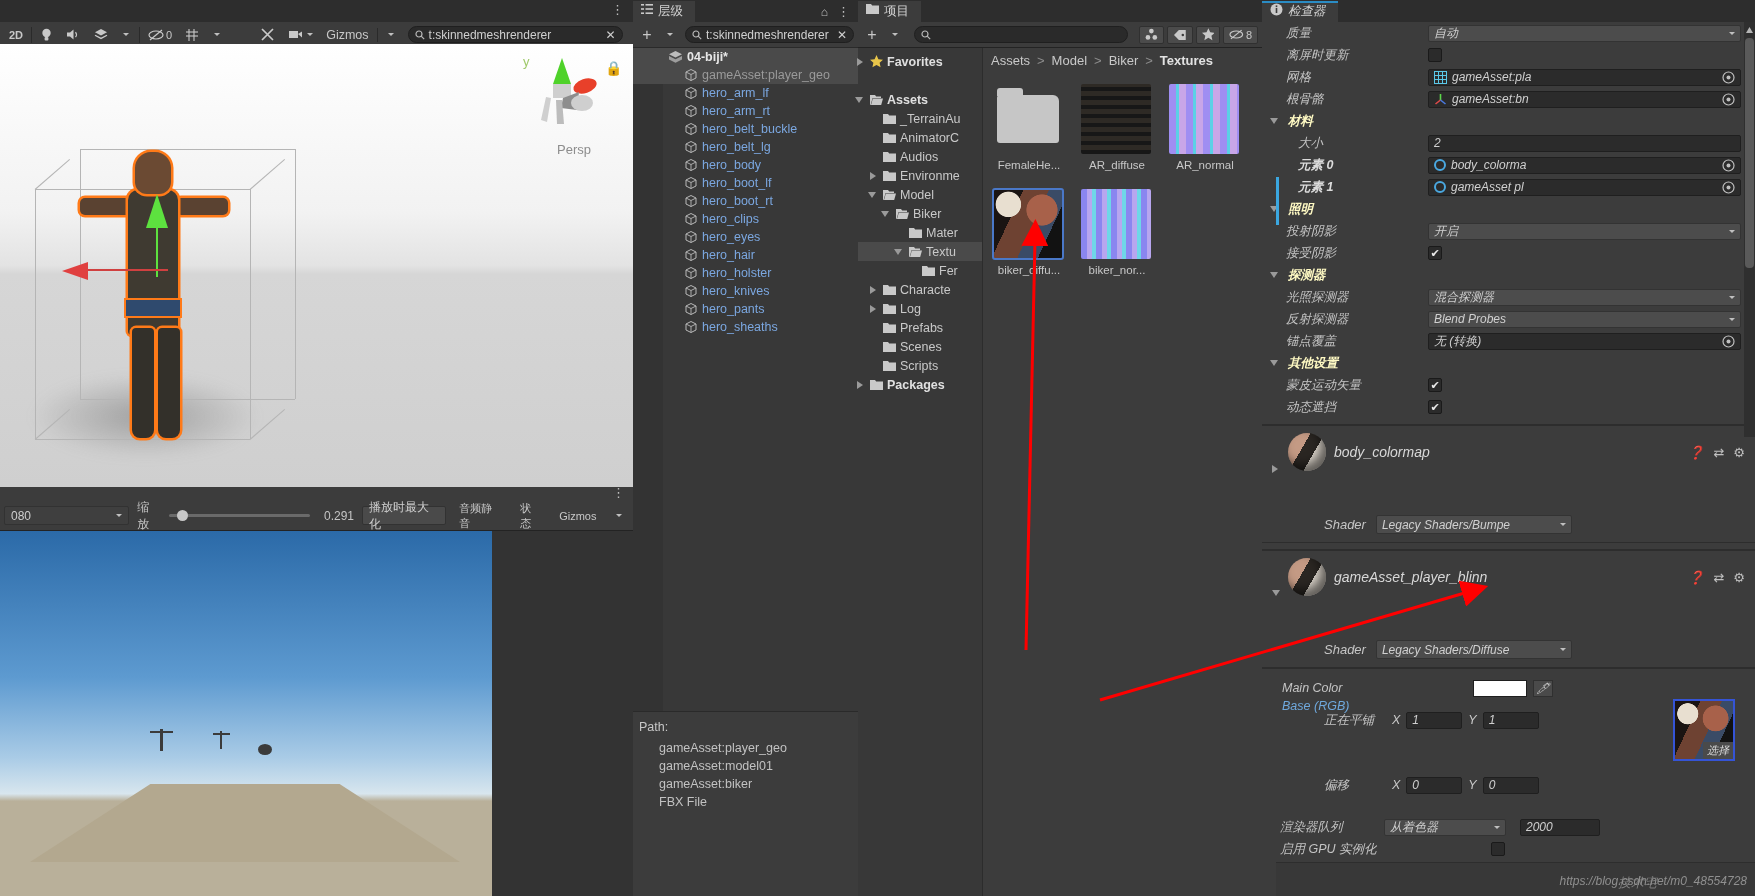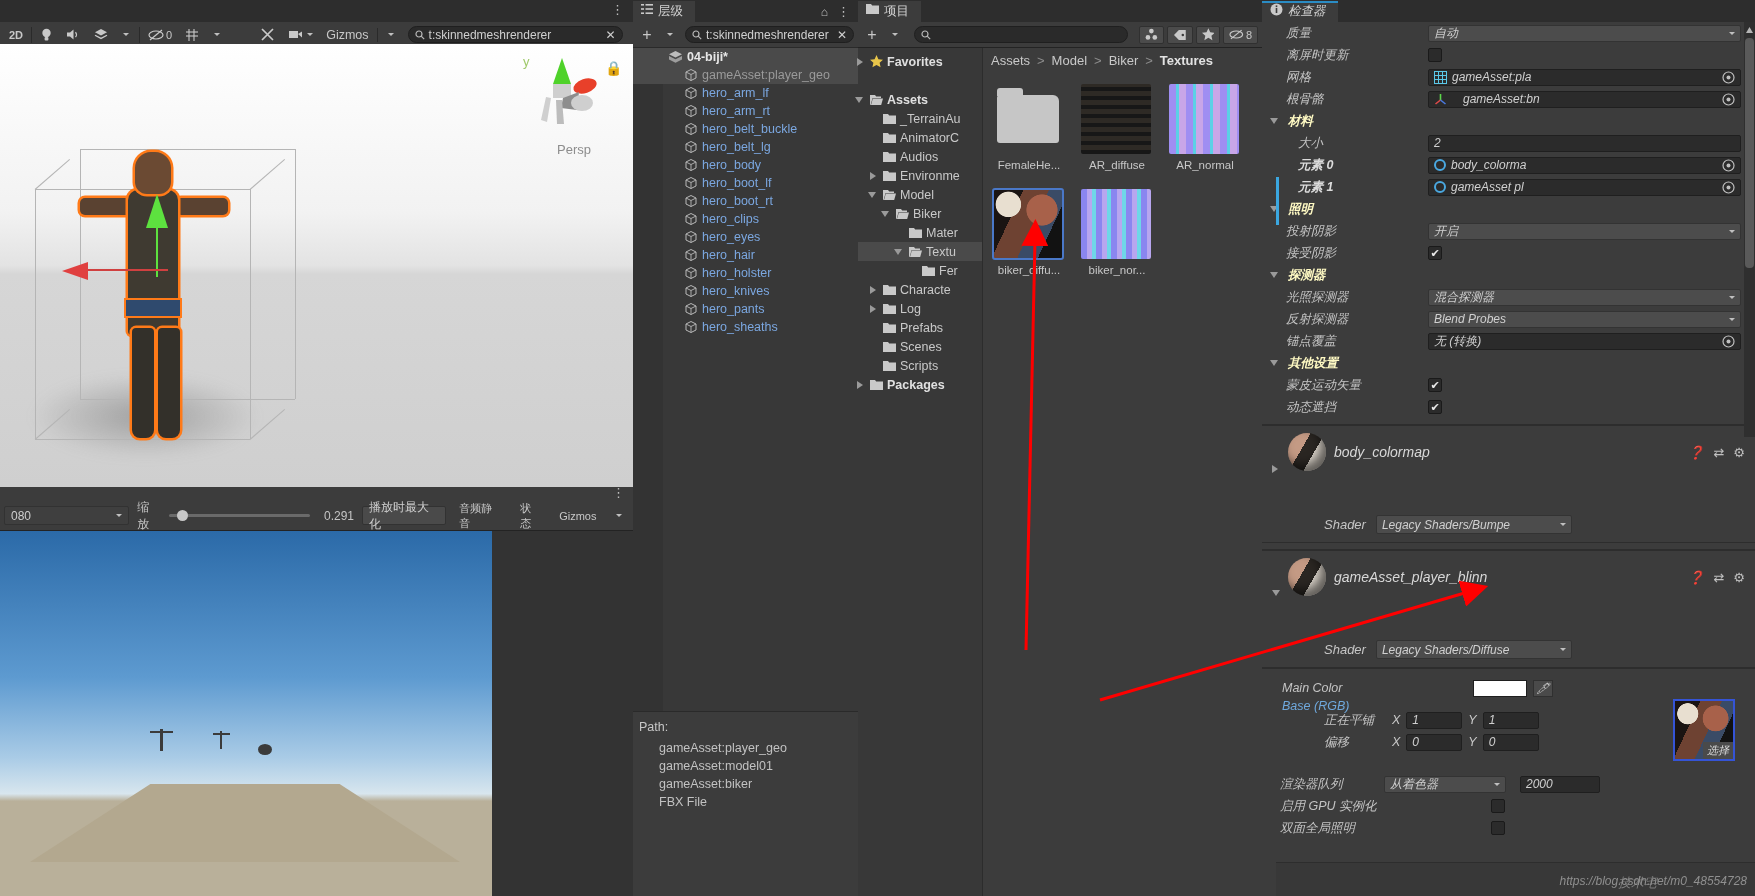--- a/index.html
+++ b/index.html
@@ -802,21 +802,21 @@
               </span>
               <svg width="13" height="13" viewBox="0 0 13 13" style="flex:0 0 13px">
                 <circle cx="6.5" cy="6.5" r="5.5" fill="none" stroke="#c0c0c0" stroke-width="1.2"></circle>
                 <circle cx="6.5" cy="6.5" r="2" fill="#c0c0c0"></circle>
               </svg>
             </div>
           </div>
           <div class="row">
             <span class="lbl ind1">根骨骼</span>
             <div class="field obj">
-              <span style="display:flex;align-items:center;gap:16px;overflow:hidden;">
+              <span style="display:flex;align-items:center;gap:5px;overflow:hidden;">
                 <svg width="13" height="13" viewBox="0 0 13 13" style="flex:0 0 13px">
                   <line x1="6.5" y1="7" x2="6.5" y2="1" stroke="#5bd84a" stroke-width="1.6"></line>
                   <line x1="6.5" y1="7" x2="1.5" y2="11" stroke="#e04a4a" stroke-width="1.6"></line>
                   <line x1="6.5" y1="7" x2="11.5" y2="11" stroke="#4a7ae0" stroke-width="1.6"></line>
                 </svg>
                 <span>gameAsset:bn</span>
               </span>
               <svg width="13" height="13" viewBox="0 0 13 13" style="flex:0 0 13px">
                 <circle cx="6.5" cy="6.5" r="5.5" fill="none" stroke="#c0c0c0" stroke-width="1.2"></circle>
                 <circle cx="6.5" cy="6.5" r="2" fill="#c0c0c0"></circle>
@@ -974,21 +974,21 @@
               <span class="lbl" style="width:104px;flex:0 0 104px;padding-left:42px;">正在平铺</span>
               <span>X</span>
               <div class="numfield">
                 <span>1</span>
               </div>
               <span>Y</span>
               <div class="numfield">
                 <span>1</span>
               </div>
             </div>
-            <div class="row" style="padding-left:20px;">
+            <div class="row" style="padding-left:20px;margin-top:43px;">
               <span class="lbl" style="width:104px;flex:0 0 104px;padding-left:42px;">偏移</span>
               <span>X</span>
               <div class="numfield">
                 <span>0</span>
               </div>
               <span>Y</span>
               <div class="numfield">
                 <span>0</span>
               </div>
             </div>

